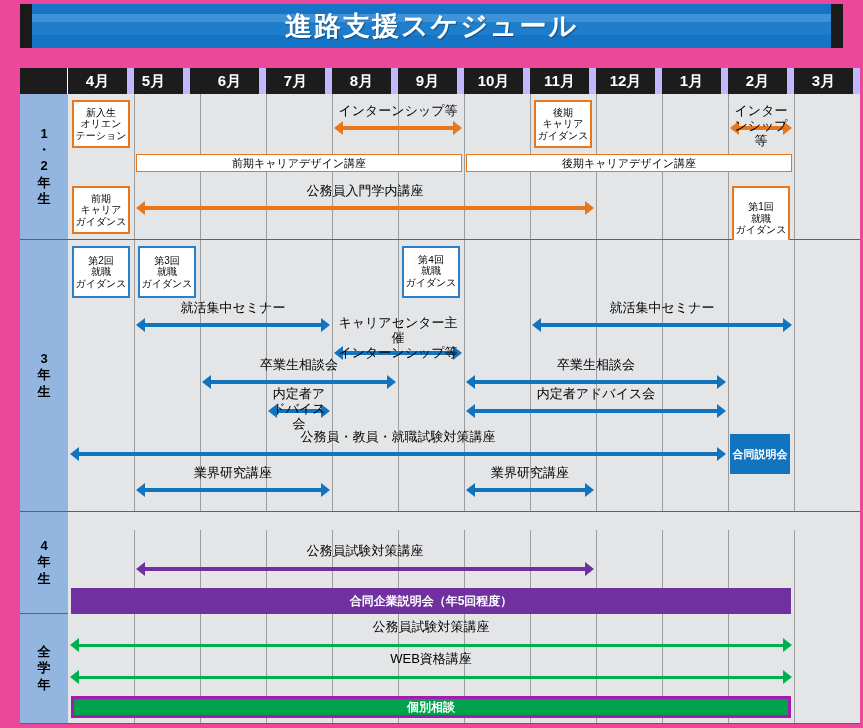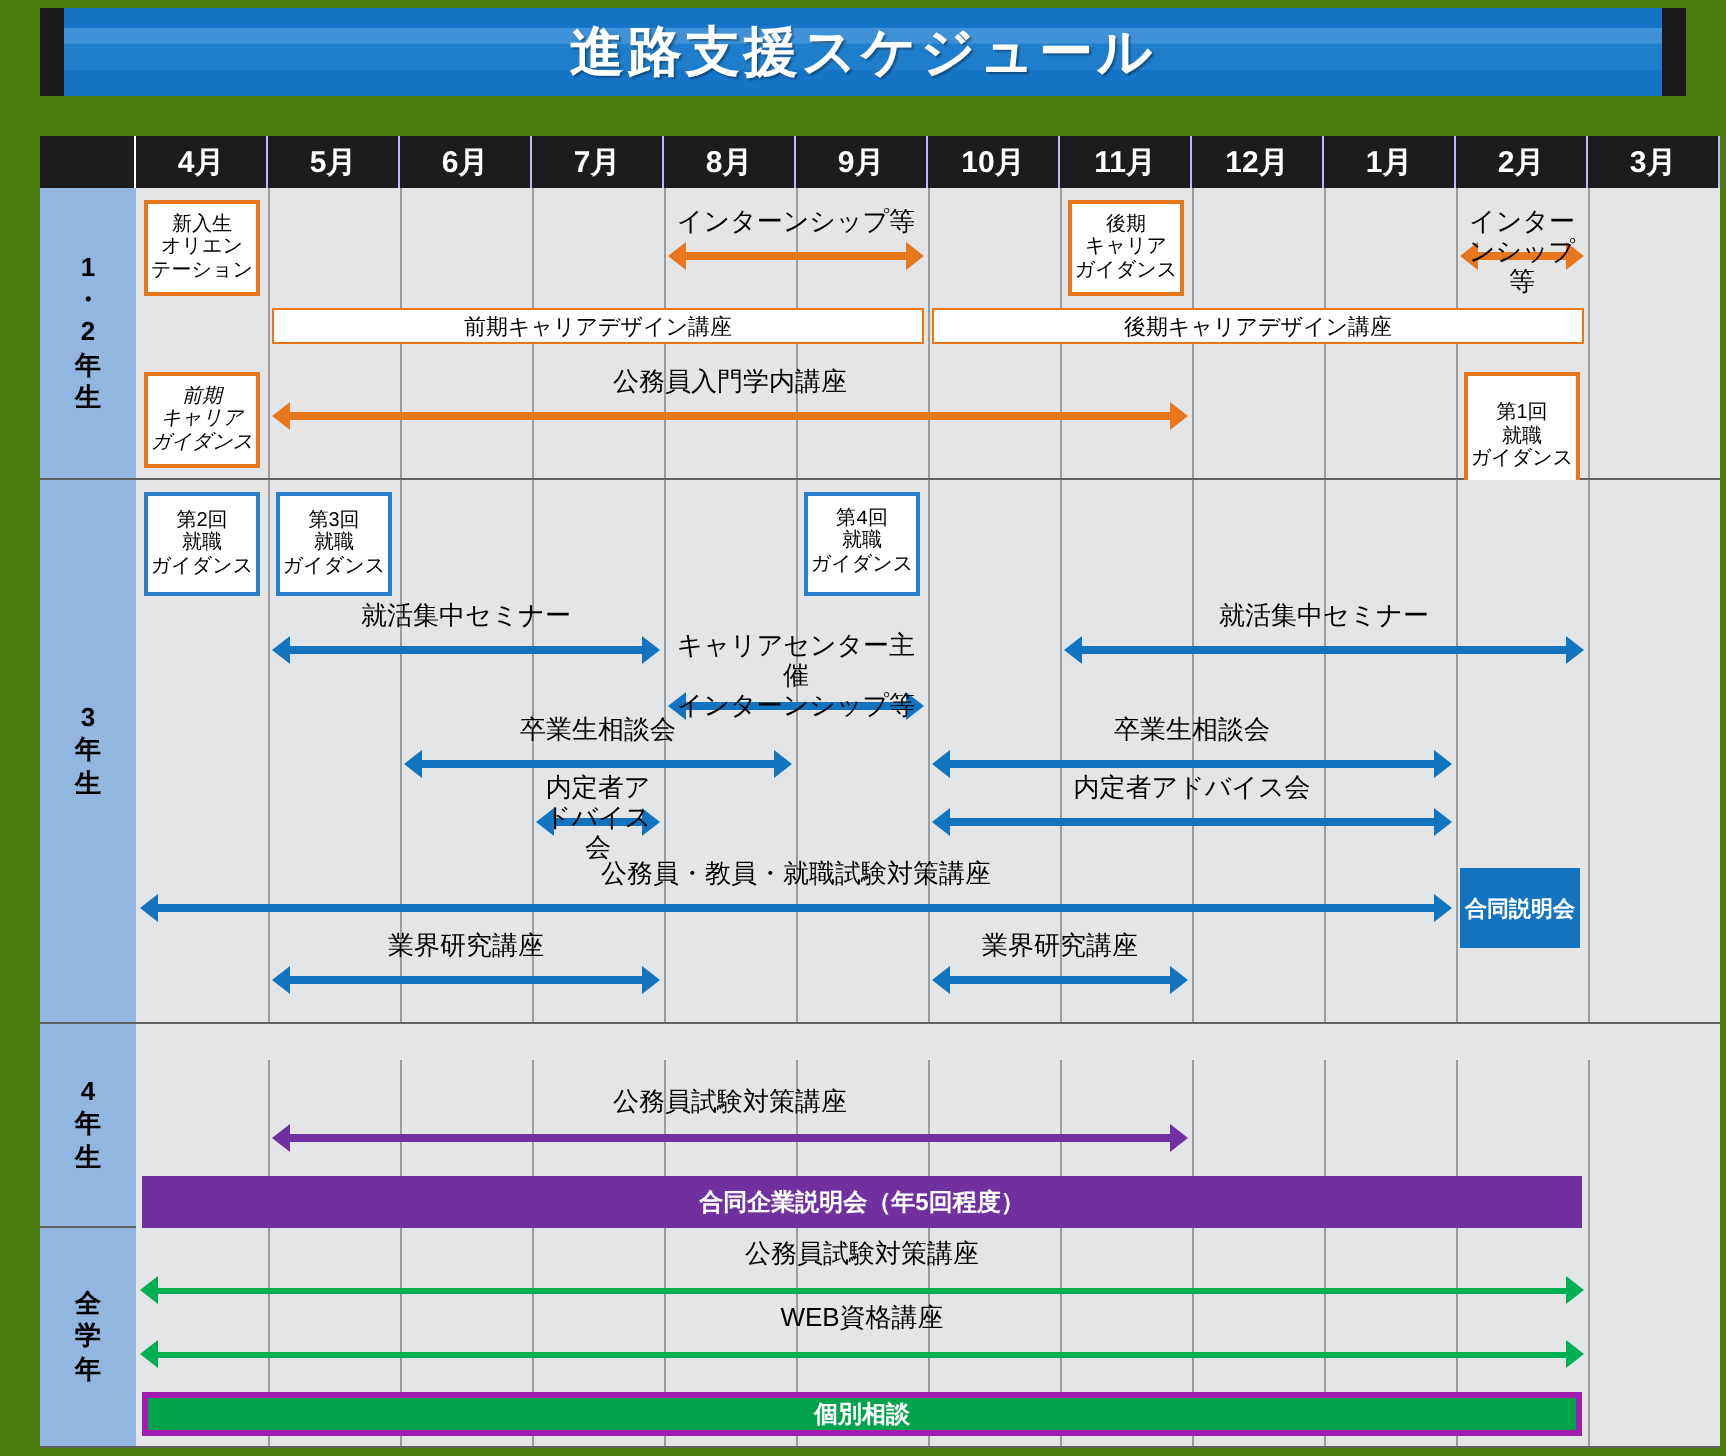--- a/index.html
+++ b/index.html
@@ -3,21 +3,21 @@
 <meta charset="utf-8">
 <style>
   * { box-sizing: border-box; }
   html, body {
     margin: 0; padding: 0;
     width: 863px; height: 728px;
     background: #ffffff;
     font-family: "Liberation Sans", "DejaVu Sans", sans-serif;
     overflow: hidden;
   }
-  #page { position: relative; width: 863px; height: 728px; background:#4d7c0f; }
+  #page { position: relative; width: 863px; height: 728px; background:#ec4899; }
 
   
   .banner {
     position: absolute; left: 20px; top: 4px; width: 823px; height: 44px;
     background: linear-gradient(to bottom,
         #1574c6 0%, #1574c6 22%, #3f92d8 23%, #3f92d8 40%,
         #1f7ecb 41%, #1f7ecb 70%, #1574c6 71%, #1574c6 100%);
   }
   .banner-cap-l { position:absolute; left:20px; top:4px; width:12px; height:44px; background:#1a1a1a; }
   .banner-cap-r { position:absolute; left:831px; top:4px; width:12px; height:44px; background:#1a1a1a; }
@@ -29,21 +29,21 @@
   }
 
   
   .table-wrap { position:absolute; left:20px; top:68px; width:840px; height:656px; }
 
   .hdr-row { position:absolute; left:0; top:0; width:840px; height:26px; background:#1c1c1c; }
   .hdr-cell {
     position:absolute; top:0; height:26px;
     color:#ffffff; font-size:15px; font-weight:bold;
     display:flex; align-items:center; justify-content:center;
-    border-right:1px solid #c4b5fd;
+    border-right:7px solid #c4b5fd;
   }
   .hdr-label { position:absolute; left:0; top:0; width:48px; height:26px; border-right:1px solid #ffffff; }
 
   .body-area { position:absolute; left:0; top:26px; width:840px; height:630px; background:#e4e5e7; }
 
   .rowlabel {
     position:absolute; left:0; width:48px; background:#93b6e0;
     display:flex; align-items:center; justify-content:center;
     font-size:13px; font-weight:bold; color:#000; line-height:1.25;
     text-align:center; border-bottom:1px solid #5f6163;
@@ -107,21 +107,21 @@
   <div class="banner-cap-l"></div>
   <div class="banner-cap-r"></div>
   <div class="banner-title">進路支援スケジュール</div>
 
   <div class="table-wrap">
 
     <div class="hdr-row">
       <div class="hdr-label"></div>
       <div id="month-cells">
           <div class="hdr-cell" style="left: 48px; width: 66px;">4月</div>
-          <div class="hdr-cell" style="left: 114px; width: 66px; text-align: center;">5月</div>
+          <div class="hdr-cell" style="left: 104px; width: 66px; text-align: center;">5月</div>
           <div class="hdr-cell" style="left: 180px; width: 66px;">6月</div>
           <div class="hdr-cell" style="left: 246px; width: 66px;">7月</div>
           <div class="hdr-cell" style="left: 312px; width: 66px;">8月</div>
           <div class="hdr-cell" style="left: 378px; width: 66px;">9月</div>
           <div class="hdr-cell" style="left: 444px; width: 66px;">10月</div>
           <div class="hdr-cell" style="left: 510px; width: 66px;">11月</div>
           <div class="hdr-cell" style="left: 576px; width: 66px;">12月</div>
           <div class="hdr-cell" style="left: 642px; width: 66px;">1月</div>
           <div class="hdr-cell" style="left: 708px; width: 66px;">2月</div>
           <div class="hdr-cell" style="left: 774px; width: 66px;">3月</div>
@@ -143,21 +143,21 @@
             <div class="gridline" style="left: 330px;"></div>
             <div class="gridline" style="left: 396px;"></div>
             <div class="gridline" style="left: 462px;"></div>
             <div class="gridline" style="left: 528px;"></div>
             <div class="gridline" style="left: 594px;"></div>
             <div class="gridline" style="left: 660px;"></div>
             <div class="gridline" style="left: 726px;"></div>
             <div class="boxnode box-orange" style="left: 4px; width: 58px; top: 6px; height: 48px;">新入生
 オリエン
 テーション</div>
-            <div class="boxnode box-orange" style="left: 4px; width: 58px; top: 92px; height: 48px; font-style: italic;">前期
+            <div class="boxnode box-orange" style="left: 4px; width: 58px; top: 92px; height: 48px;">前期
 キャリア
 ガイダンス</div>
             <div class="boxnode box-orange" style="left: 466px; width: 58px; top: 6px; height: 48px;">後期
 キャリア
 ガイダンス</div>
             <div class="boxnode box-orange" style="left: 664px; width: 58px; top: 92px; height: 65px;">第1回
 就職
 ガイダンス</div>
             <div class="widebar" style="left: 68px; width: 326px; top: 60px;">前期キャリアデザイン講座</div>
             <div class="widebar" style="left: 398px; width: 326px; top: 60px;">後期キャリアデザイン講座</div>

